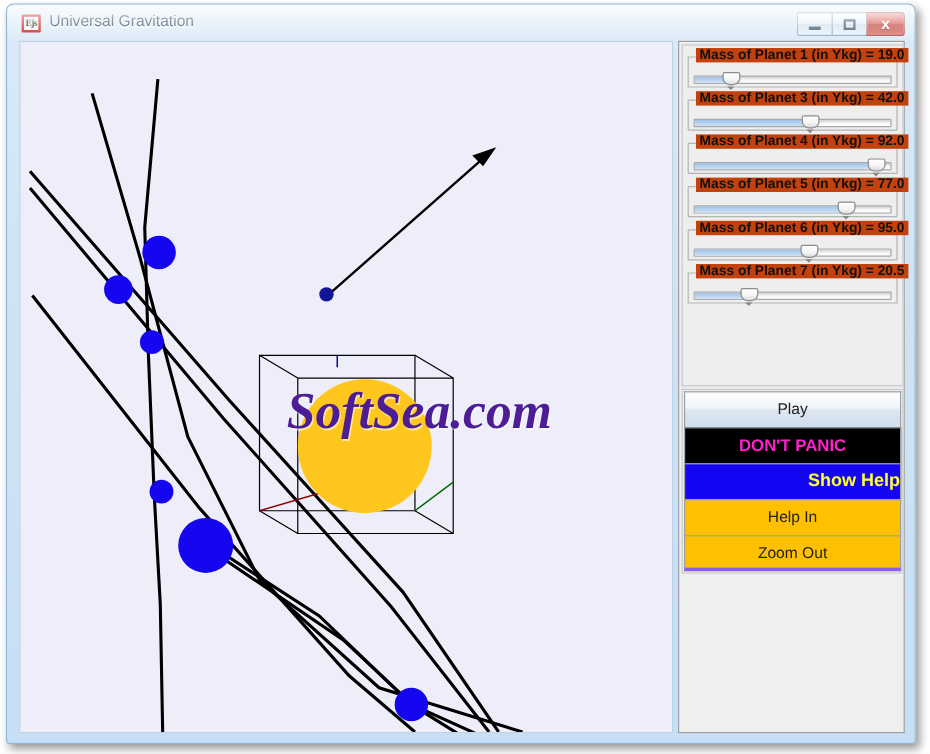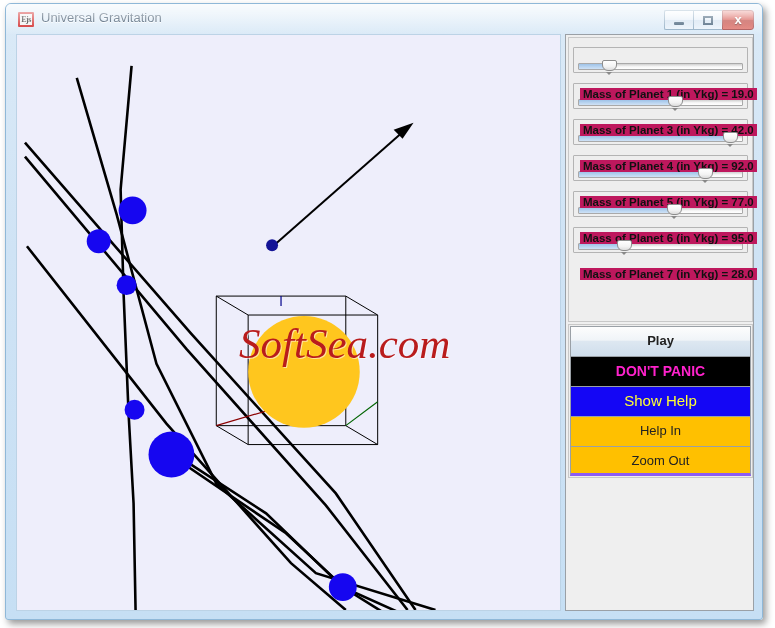--- a/index.html
+++ b/index.html
@@ -72,22 +72,22 @@
     position:absolute;left:3px;top:0px;width:545px;height:577px;
     background:#eeeefb;
     border:1px solid #bcd3e6;
     box-sizing:border-box;
     overflow:hidden;
   }
   #sim-svg{position:absolute;left:0;top:0;width:100%;height:100%;}
   #watermark{
     position:absolute;left:222px;top:284px;
     font-family:"Liberation Serif", serif;
-    font-style:italic;font-weight:normal;font-size:43px;
-    color:#b91c1c;white-space:nowrap;
+    font-style:italic;font-weight:bold;font-size:43px;
+    color:#4c1d95;white-space:nowrap;
     text-shadow:1px 1px 0 rgba(255,255,255,.55);
     pointer-events:none;
   }
 
   
   #panel{
     position:absolute;left:552px;top:0px;width:189px;height:577px;
     background:#efefef;border:1px solid #9aa0a6;box-sizing:border-box;
   }
   #slider-box{
@@ -96,24 +96,23 @@
   }
   .slider-group{
     position:relative;height:34px;margin:2px 4px 0 4px;
   }
   .sg-border{
     position:absolute;left:0;top:7px;right:0;bottom:1px;
     border:1px solid #b4b4b4;border-radius:1px;box-sizing:border-box;
   }
   .sg-label{
     position:absolute;left:7px;top:0px;
-    background:#be185d;padding:0 3px;
+    background:#c2410c;padding:0 3px;
     font-size:11.5px;font-weight:bold;color:#111;white-space:nowrap;
     z-index:2;
-    margin-top:48px;
   }
   .sg-track-wrap{
     position:absolute;left:5px;right:5px;top:20px;height:12px;
   }
   .sg-track{
     position:absolute;left:0;right:0;top:3px;height:7px;
     background:linear-gradient(to bottom,#cfcfcf,#f7f7f7 55%,#ffffff);
     border:1px solid #a9a9a9;box-sizing:border-box;border-radius:1px;
   }
   .sg-fill{
@@ -142,24 +141,23 @@
   .pbtn{
     display:block;width:100%;height:30px;box-sizing:border-box;
     border:1px solid #9aa0a6;border-bottom:none;
     font-size:13px;text-align:center;line-height:28px;
     cursor:default;
   }
   .pbtn:last-child{border-bottom:3px solid #8b5cf6;}
   .pbtn-play{
     background:linear-gradient(to bottom,#fdfdfd 0%,#f0f4f8 45%,#dde7f1 50%,#cfdeec 100%);
     color:#222;
-    font-weight:bold;
   }
   .pbtn-panic{background:#000000;color:#ff22cc;font-weight:bold;font-size:14px;}
-  .pbtn-help{background:#1406f5;color:#ffff33;font-weight:normal;font-size:15px;}
+  .pbtn-help{background:#1406f5;color:#ffff33;font-weight:bold;font-size:15px;text-align:right;}
   .pbtn-zoom{background:#ffc000;color:#222;}
 </style>
 </head>
 <body>
 
 <div id="window">
 
   <div id="titlebar">
     <div id="app-icon">Ejs</div>
     <div id="title-text">Universal Gravitation</div>
@@ -282,21 +280,21 @@
             <div class="sg-label">Mass of Planet 6 (in Ykg) = 95.0</div>
             <div class="sg-track-wrap">
               <div class="sg-track"></div>
               <div class="sg-fill" style="width: calc(58% - 2px);"></div>
               <div class="sg-thumb" style="left: 58%;"></div>
               <div class="sg-tick" style="left: 58%;"></div>
             </div>
           </div>
           <div class="slider-group">
             <div class="sg-border"></div>
-            <div class="sg-label">Mass of Planet 7 (in Ykg) = 28.0</div>
+            <div class="sg-label">Mass of Planet 7 (in Ykg) = 20.5</div>
             <div class="sg-track-wrap">
               <div class="sg-track"></div>
               <div class="sg-fill" style="width: calc(28% - 2px);"></div>
               <div class="sg-thumb" style="left: 28%;"></div>
               <div class="sg-tick" style="left: 28%;"></div>
             </div>
           </div>
         </div>
 
       <div id="btn-stack">

